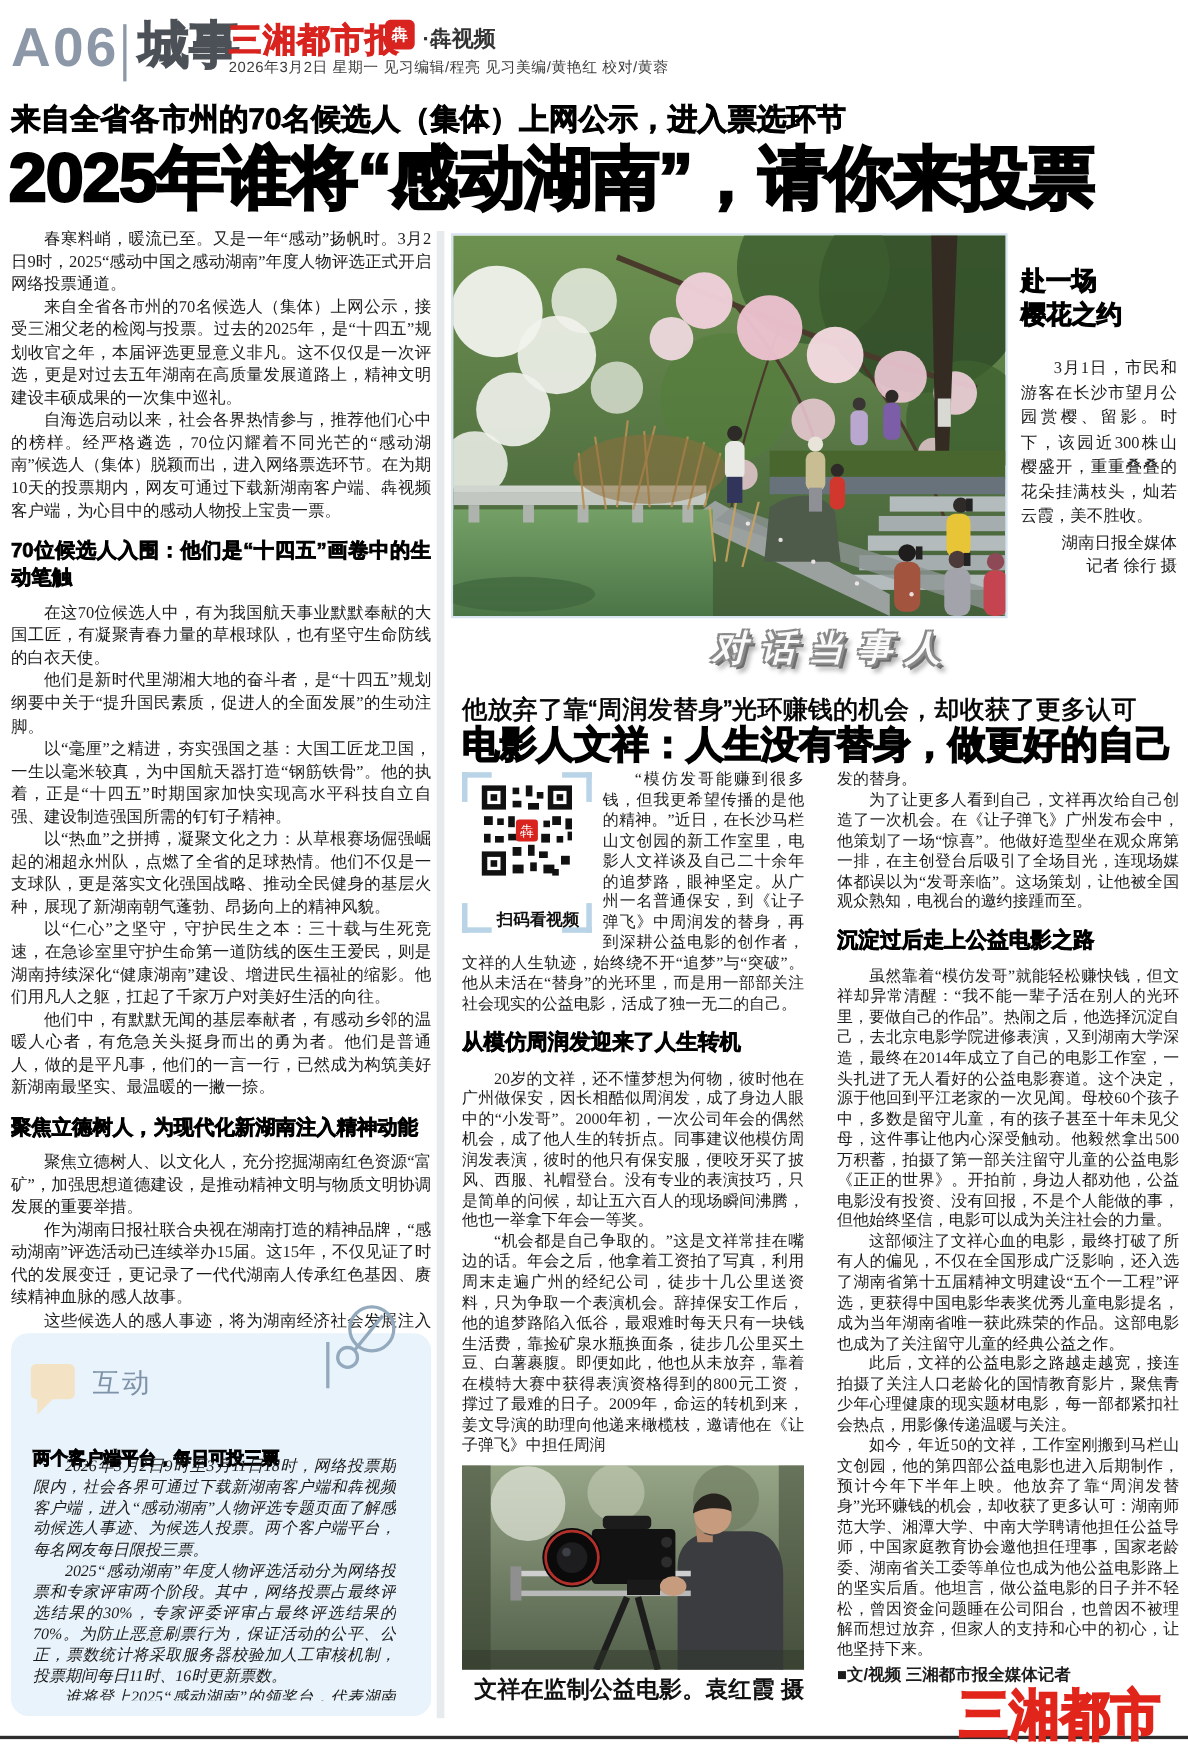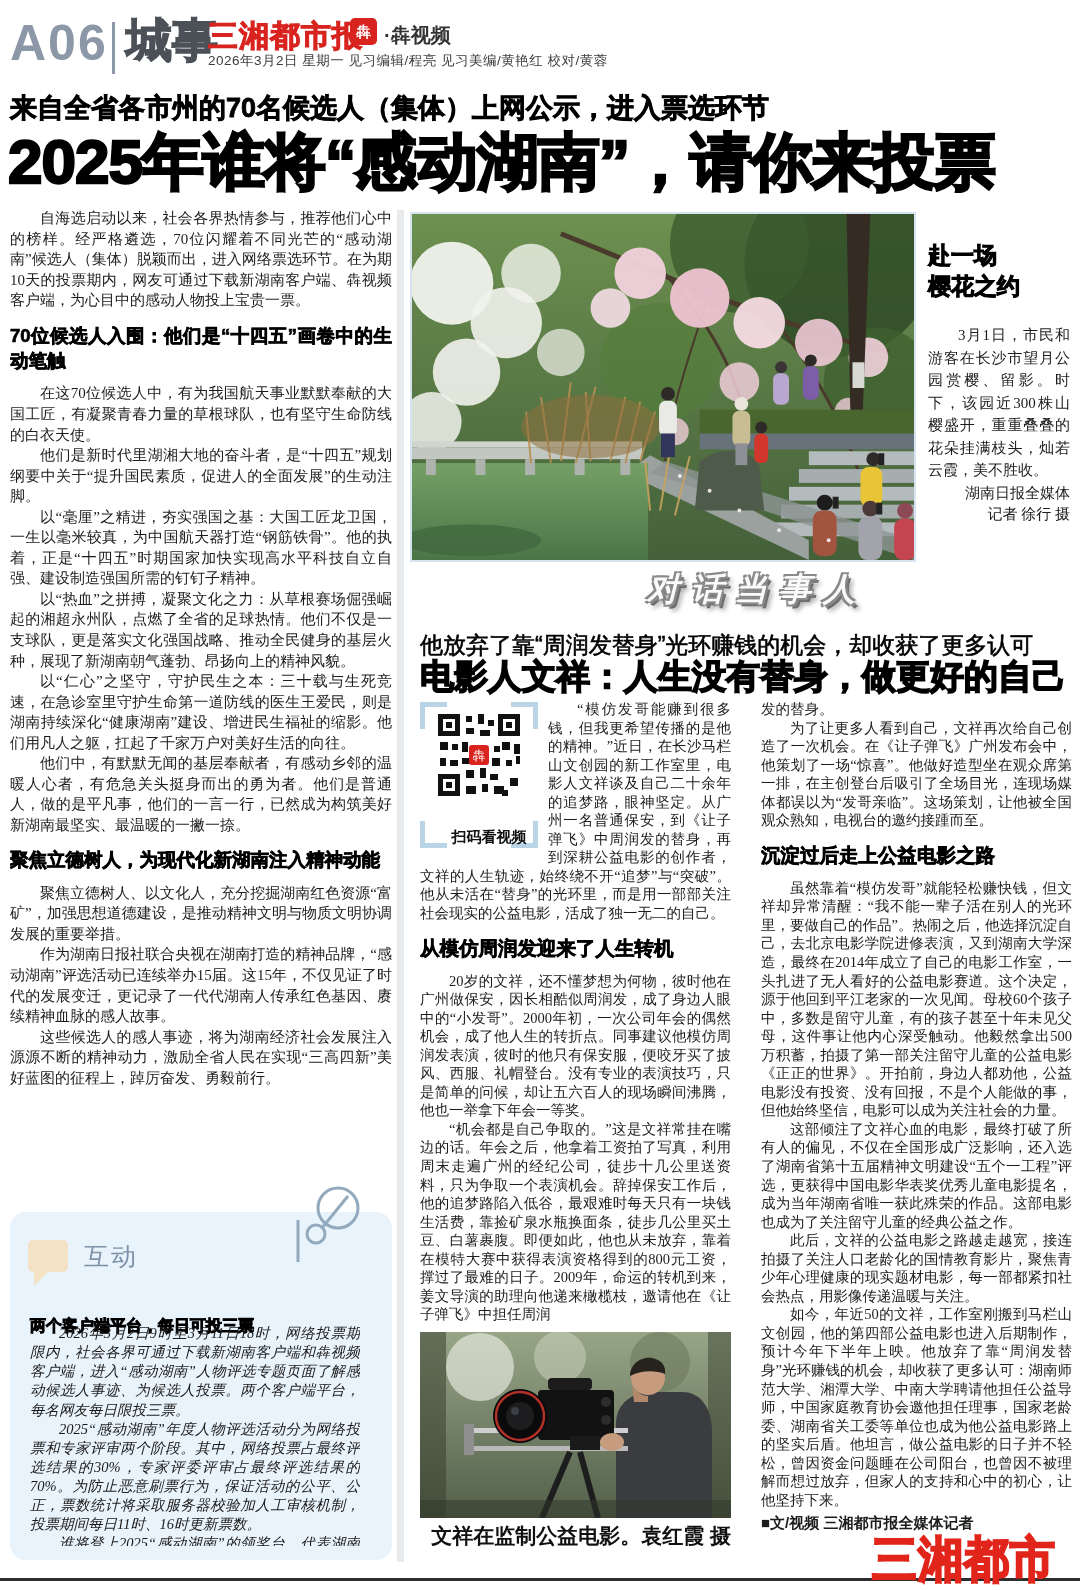--- a/index.html
+++ b/index.html
@@ -90,20 +90,22 @@
   <div class="abs sans" id="section">城事</div>
   <div class="abs sans" id="paper">三湘都市报</div>
   <div class="abs sans" id="vbadge">犇</div>
   <div class="abs sans" id="vlabel">·犇视频</div>
   <div class="abs sans" id="dateline">2026年3月2日  星期一  见习编辑/程亮  见习美编/黄艳红  校对/黄蓉</div>
 
   <div class="abs sans" id="lead-kicker">来自全省各市州的70名候选人（集体）上网公示，进入票选环节</div>
   <div class="abs sans" id="lead-headline">2025年谁将“感动湖南”，请你来投票</div>
 
   <div class="abs serif" id="leftcol">
+    <p>春寒料峭，暖流已至。又是一年“感动”扬帆时。3月2日9时，2025“感动中国之感动湖南”年度人物评选正式开启网络投票通道。</p>
+    <p>来自全省各市州的70名候选人（集体）上网公示，接受三湘父老的检阅与投票。过去的2025年，是“十四五”规划收官之年，本届评选更显意义非凡。这不仅仅是一次评选，更是对过去五年湖南在高质量发展道路上，精神文明建设丰硕成果的一次集中巡礼。</p>
     <p>自海选启动以来，社会各界热情参与，推荐他们心中的榜样。经严格遴选，70位闪耀着不同光芒的“感动湖南”候选人（集体）脱颖而出，进入网络票选环节。在为期10天的投票期内，网友可通过下载新湖南客户端、犇视频客户端，为心目中的感动人物投上宝贵一票。</p>
     <p class="subhead">70位候选人入围：他们是“十四五”画卷中的生动笔触</p>
     <p>在这70位候选人中，有为我国航天事业默默奉献的大国工匠，有凝聚青春力量的草根球队，也有坚守生命防线的白衣天使。</p>
     <p>他们是新时代里湖湘大地的奋斗者，是“十四五”规划纲要中关于“提升国民素质，促进人的全面发展”的生动注脚。</p>
     <p>以“毫厘”之精进，夯实强国之基：大国工匠龙卫国，一生以毫米较真，为中国航天器打造“钢筋铁骨”。他的执着，正是“十四五”时期国家加快实现高水平科技自立自强、建设制造强国所需的钉钉子精神。</p>
     <p>以“热血”之拼搏，凝聚文化之力：从草根赛场倔强崛起的湘超永州队，点燃了全省的足球热情。他们不仅是一支球队，更是落实文化强国战略、推动全民健身的基层火种，展现了新湖南朝气蓬勃、昂扬向上的精神风貌。</p>
     <p>以“仁心”之坚守，守护民生之本：三十载与生死竞速，在急诊室里守护生命第一道防线的医生王爱民，则是湖南持续深化“健康湖南”建设、增进民生福祉的缩影。他们用凡人之躯，扛起了千家万户对美好生活的向往。</p>
     <p>他们中，有默默无闻的基层奉献者，有感动乡邻的温暖人心者，有危急关头挺身而出的勇为者。他们是普通人，做的是平凡事，他们的一言一行，已然成为构筑美好新湖南最坚实、最温暖的一撇一捺。</p>
     <p class="subhead">聚焦立德树人，为现代化新湖南注入精神动能</p>
     <p>聚焦立德树人、以文化人，充分挖掘湖南红色资源“富矿”，加强思想道德建设，是推动精神文明与物质文明协调发展的重要举措。</p>

